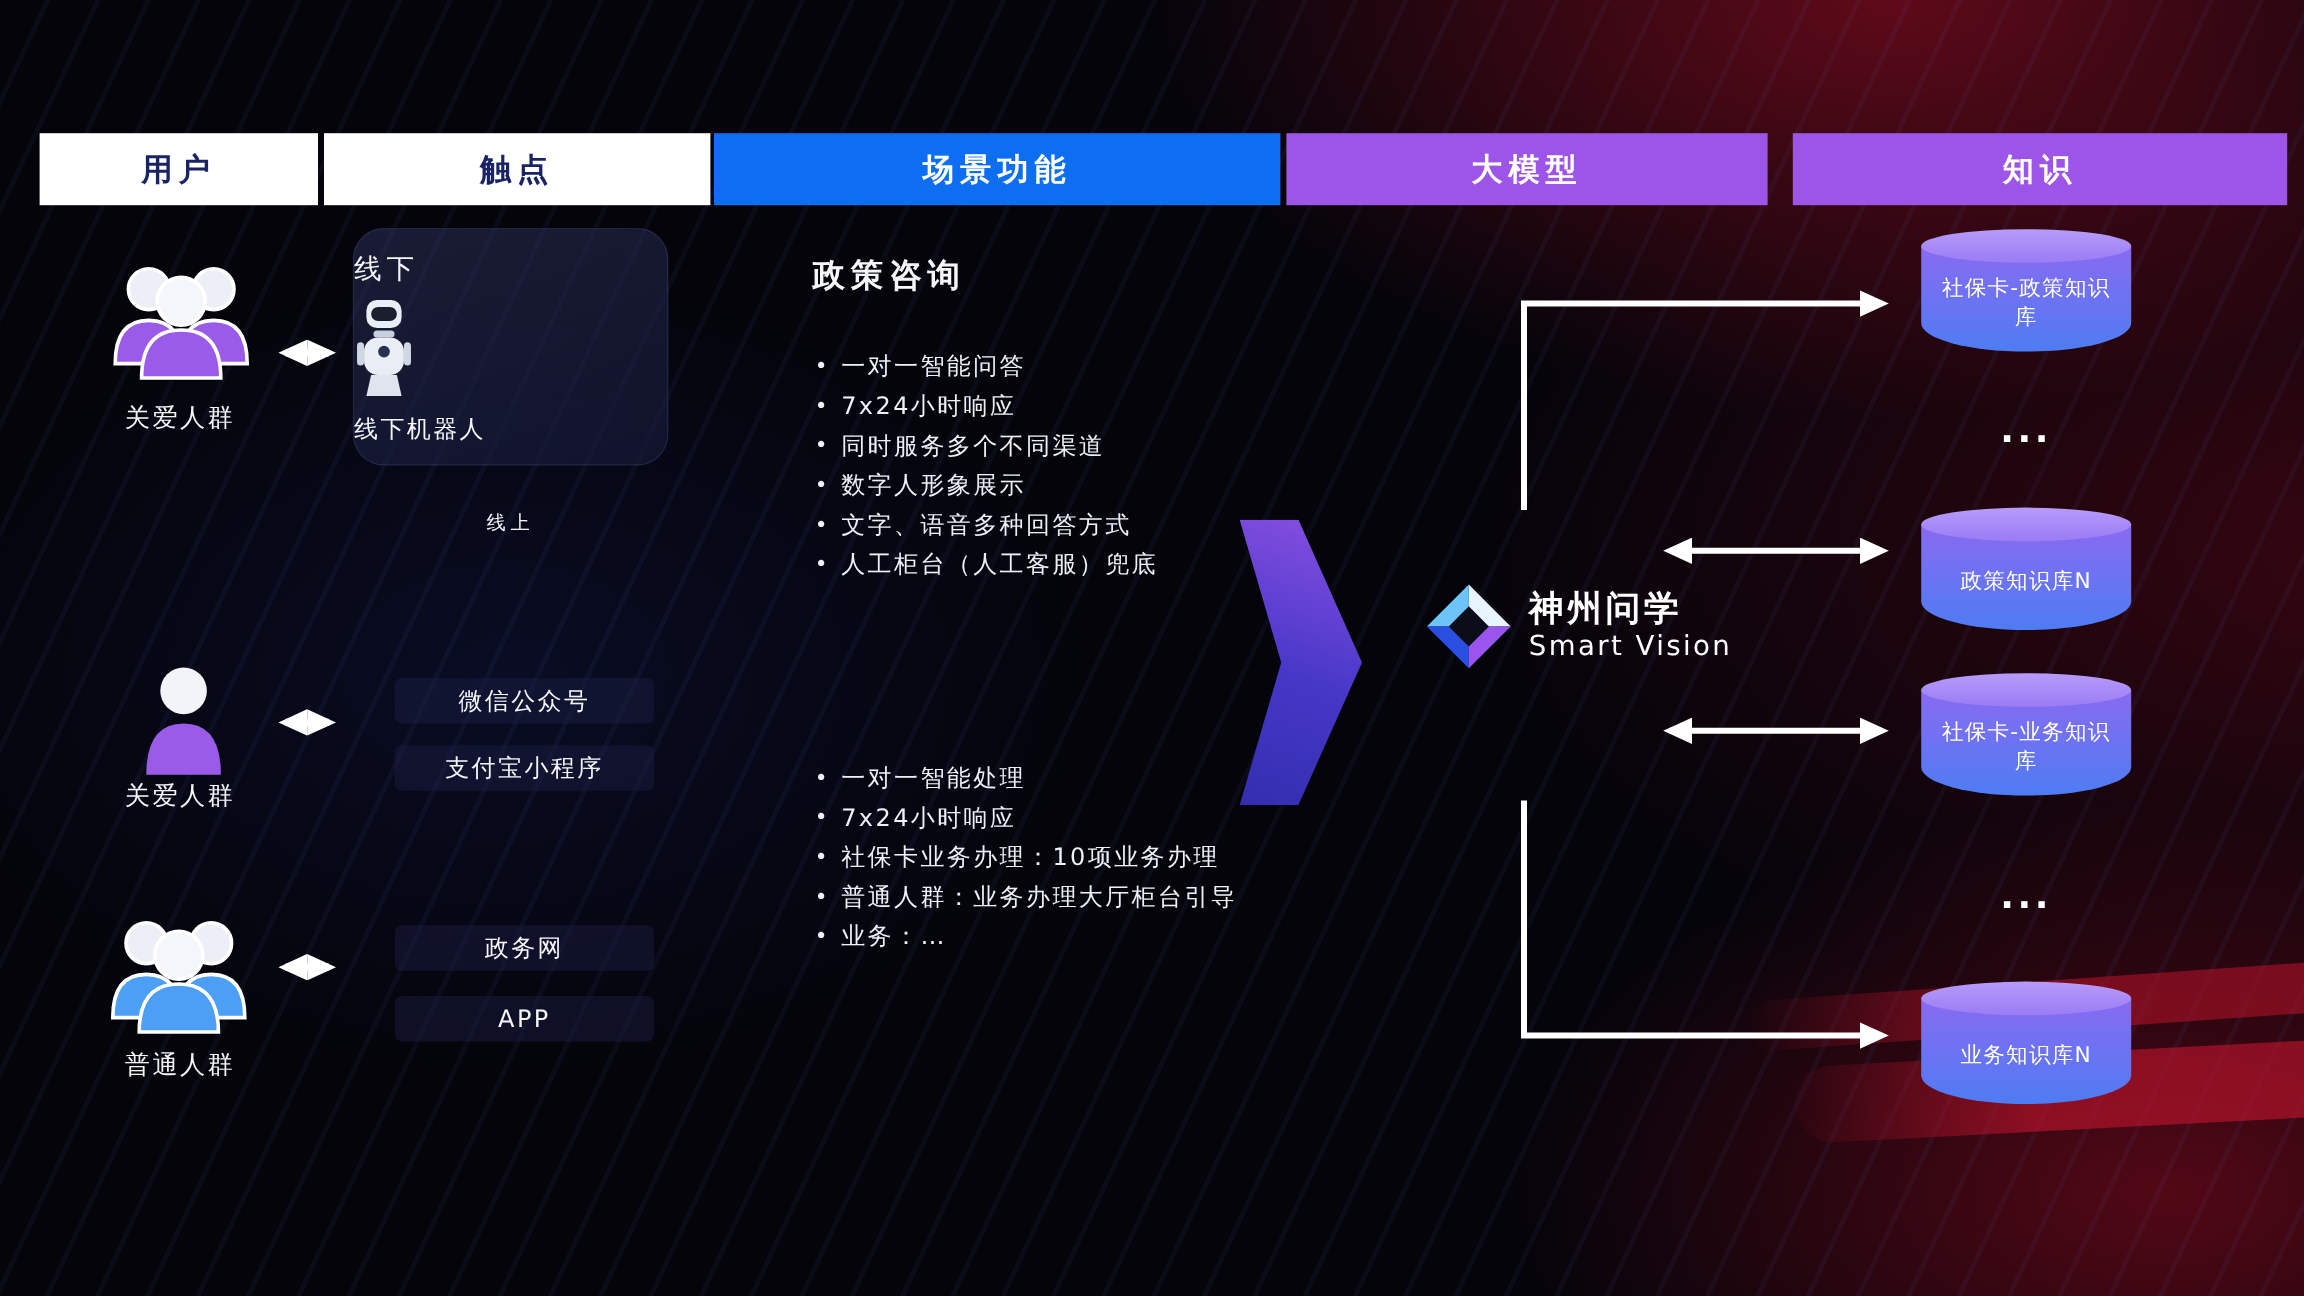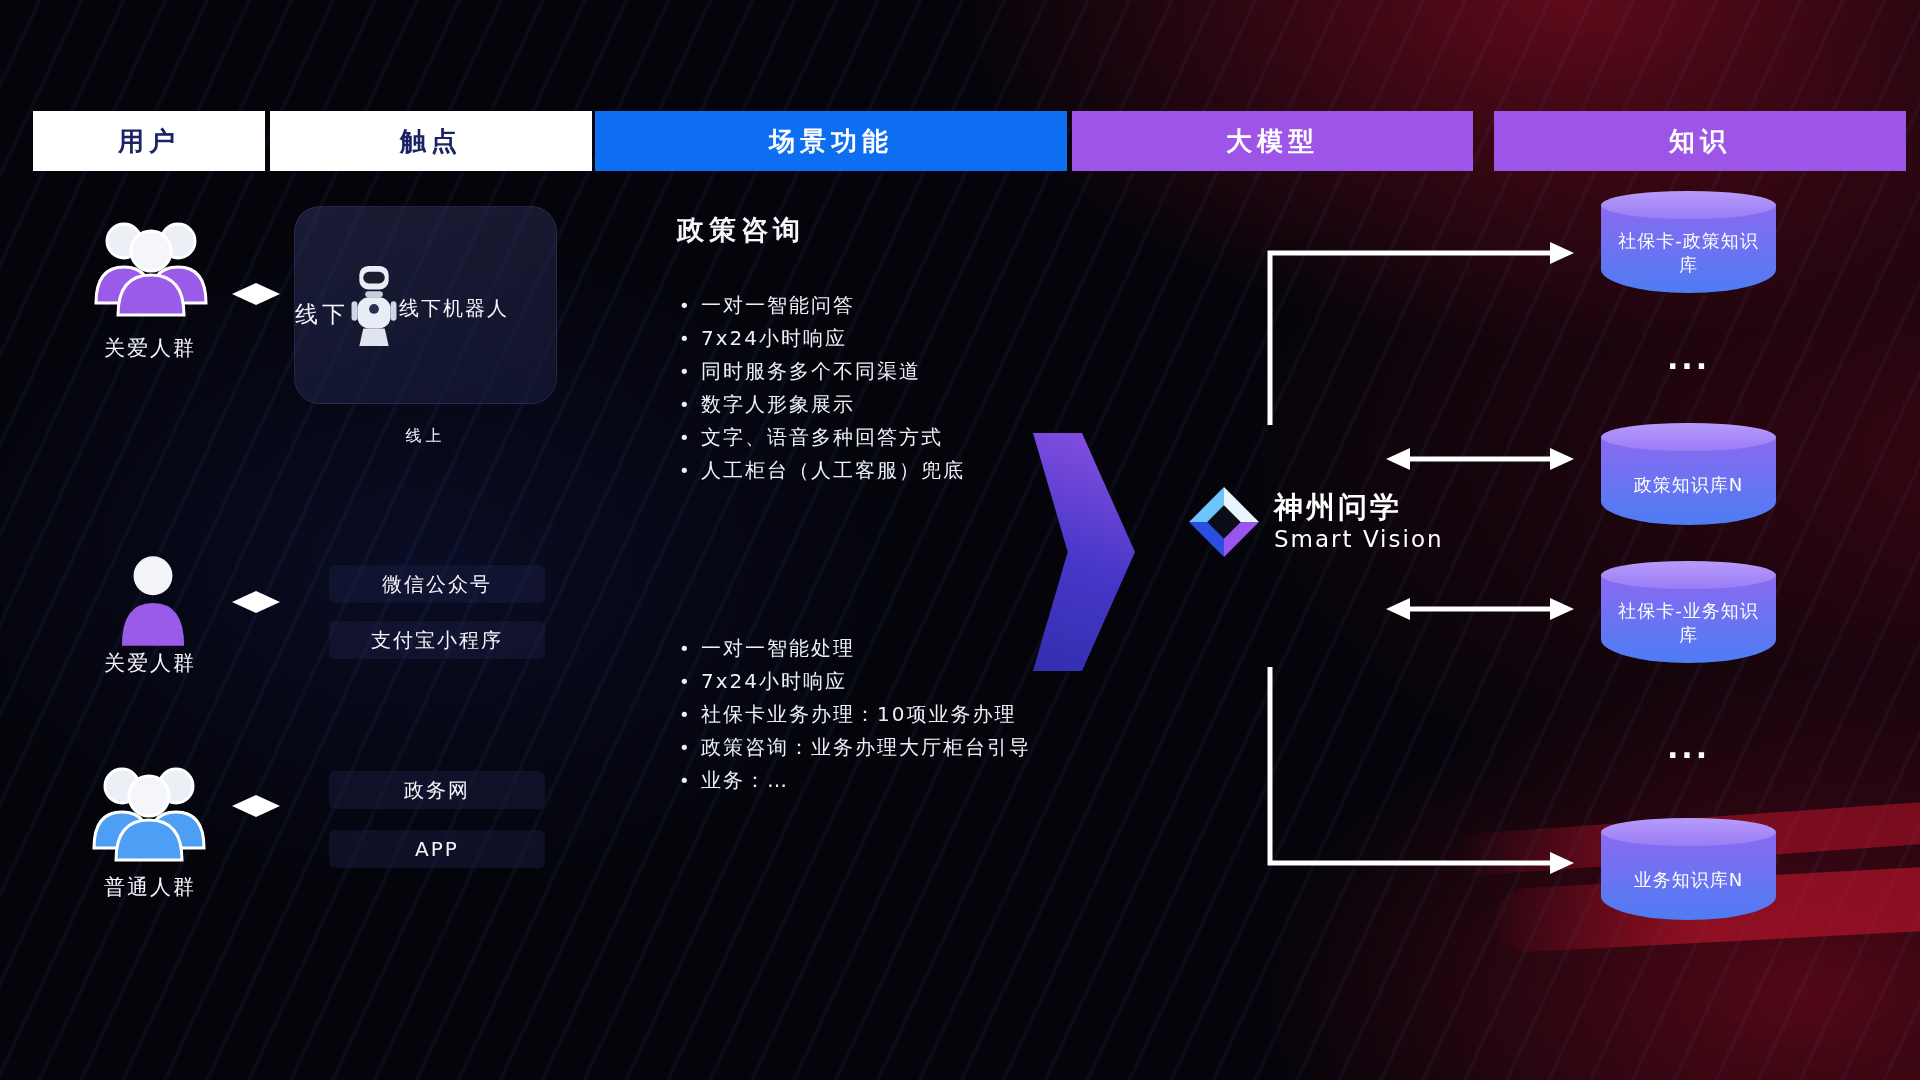--- a/index.html
+++ b/index.html
@@ -55,21 +55,21 @@
     position:absolute; left:60px; width:180px; z-index:2;
     text-align:center; font-size:21px; letter-spacing:2px; color:#f4f5fb;
   }
   .ul1 { top:334px; } .ul2 { top:649px; } .ul3 { top:873px; }
 
   
   .offline-card {
     position:absolute; left:294px; top:190px; width:263px; height:198px; z-index:2;
     border-radius:26px; border:1px solid rgba(130,140,210,0.14);
     background:linear-gradient(160deg, rgba(62,68,124,0.38), rgba(24,27,58,0.60));
-    display:flex; flex-direction:row; align-items:center;margin-top:16px;
+    display:flex; flex-direction:column; 
   }
   .offline-title { margin-top:18px; font-size:23px; letter-spacing:4px; color:#f4f5fb; }
   .offline-card svg { margin-top:8px; }
   .offline-robot-label { margin-top:6px; font-size:20px; letter-spacing:2px; color:#f4f5fb; }
   .online-label {
     position:absolute; left:294px; top:426px; width:263px; z-index:2;
     text-align:center; font-size:16px; letter-spacing:4px; color:#f4f5fb;
   }
   .channel {
     position:absolute; left:329px; width:216px; height:38px; z-index:2;
@@ -209,21 +209,21 @@
       <li>数字人形象展示</li>
       <li>文字、语音多种回答方式</li>
       <li>人工柜台（人工客服）兜底</li>
     </ul>
   </div>
   <div class="scenario sc2">
     <ul>
       <li>一对一智能处理</li>
       <li>7x24小时响应</li>
       <li>社保卡业务办理：10项业务办理</li>
-      <li>政策咨询：业务办理大厅柜台引导</li>
+      <li>普通人群：业务办理大厅柜台引导</li>
       <li>业务：…</li>
     </ul>
   </div>
 
   <div class="big-arrow"></div>
 
   <div class="logo-diamond">
     <svg width="76" height="76" viewBox="0 0 100 100">
       <polygon points="50,4 96,50 50,50" fill="#e8f4ff"></polygon>
       <polygon points="50,4 4,50 50,50" fill="#6cc4f8"></polygon>

